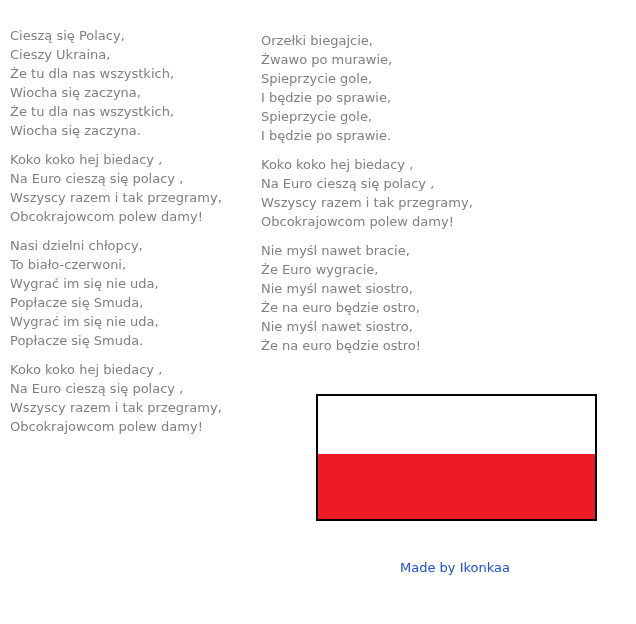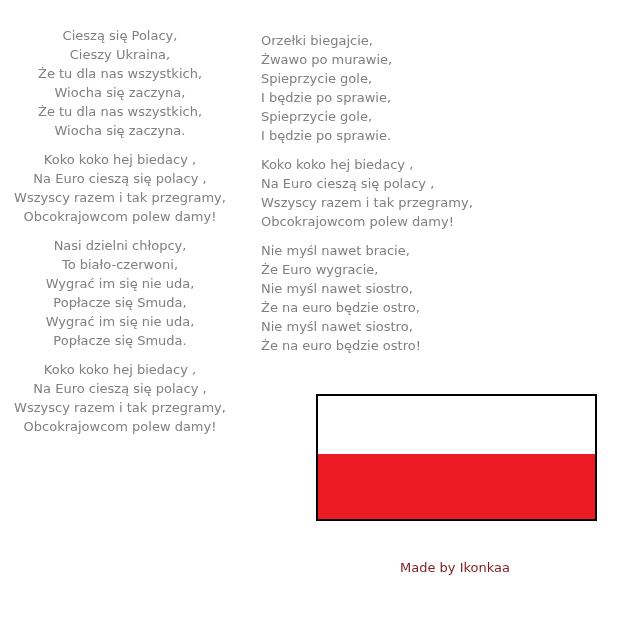--- a/index.html
+++ b/index.html
@@ -11,21 +11,21 @@
     overflow: hidden;
     font-family: "DejaVu Sans", "Liberation Sans", sans-serif;
   }
   .lyrics-col {
     position: absolute;
     font-size: 13px;
     line-height: 19px;
     letter-spacing: 0;
     white-space: pre;
   }
-  .col-left  { left: 0;  top: 26px; width: 240px; text-align: center; }
+  .col-left  { left: 10px;  top: 26px; width: 240px; }
   .col-right { left: 261px; top: 31px; width: 240px; }
   .stanza { margin: 0 0 10px 0; }
   .flag {
     position: absolute;
     left: 316px;
     top: 394px;
     width: 277px;
     height: 123px;
     border-style: solid;
     border-width: 2px;
@@ -45,13 +45,13 @@
 
 <div class="lyrics-col col-left" style="color: rgb(128, 128, 128);"><div class="stanza"><div>Cieszą się Polacy,</div><div>Cieszy Ukraina,</div><div>Że tu dla nas wszystkich,</div><div>Wiocha się zaczyna,</div><div>Że tu dla nas wszystkich,</div><div>Wiocha się zaczyna.</div></div><div class="stanza"><div>Koko koko hej biedacy ,</div><div>Na Euro cieszą się polacy ,</div><div>Wszyscy razem i tak przegramy,</div><div>Obcokrajowcom polew damy!</div></div><div class="stanza"><div>Nasi dzielni chłopcy,</div><div>To biało-czerwoni,</div><div>Wygrać im się nie uda,</div><div>Popłacze się Smuda,</div><div>Wygrać im się nie uda,</div><div>Popłacze się Smuda.</div></div><div class="stanza"><div>Koko koko hej biedacy ,</div><div>Na Euro cieszą się polacy ,</div><div>Wszyscy razem i tak przegramy,</div><div>Obcokrajowcom polew damy!</div></div></div>
 
 <div class="lyrics-col col-right" style="color: rgb(128, 128, 128);"><div class="stanza"><div>Orzełki biegajcie,</div><div>Żwawo po murawie,</div><div>Spieprzycie gole,</div><div>I będzie po sprawie,</div><div>Spieprzycie gole,</div><div>I będzie po sprawie.</div></div><div class="stanza"><div>Koko koko hej biedacy ,</div><div>Na Euro cieszą się polacy ,</div><div>Wszyscy razem i tak przegramy,</div><div>Obcokrajowcom polew damy!</div></div><div class="stanza"><div>Nie myśl nawet bracie,</div><div>Że Euro wygracie,</div><div>Nie myśl nawet siostro,</div><div>Że na euro będzie ostro,</div><div>Nie myśl nawet siostro,</div><div>Że na euro będzie ostro!</div></div></div>
 
 <div class="flag" style="border-color: rgb(0, 0, 0);">
   <div class="flag-white" style="background: rgb(255, 255, 255);"></div>
   <div class="flag-red" style="background: rgb(237, 28, 36);"></div>
 </div>
 
-<div class="credit" style="color: #7f1d1d;">Made by Ikonkaa</div>
+<div class="credit" style="color: #1d4ed8;">Made by Ikonkaa</div>
 
 </body></html>

